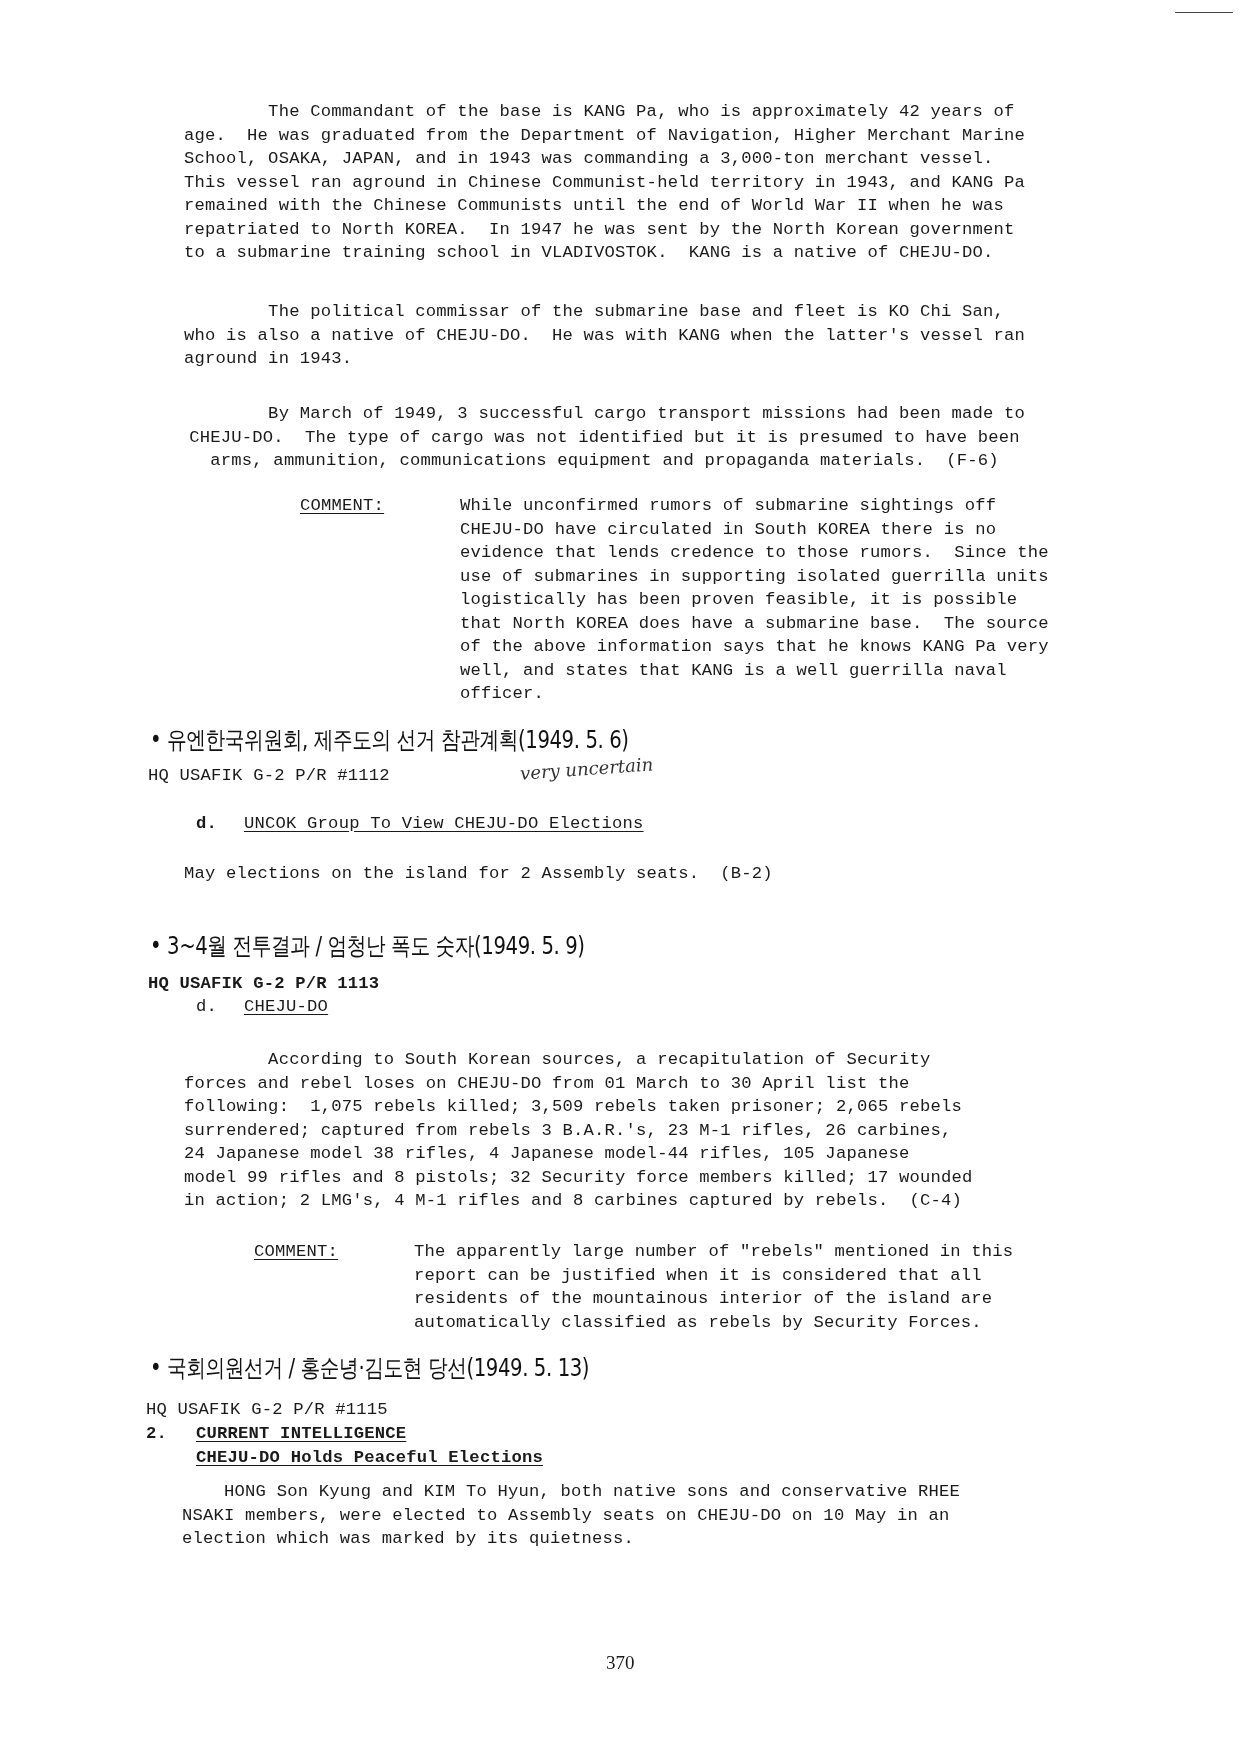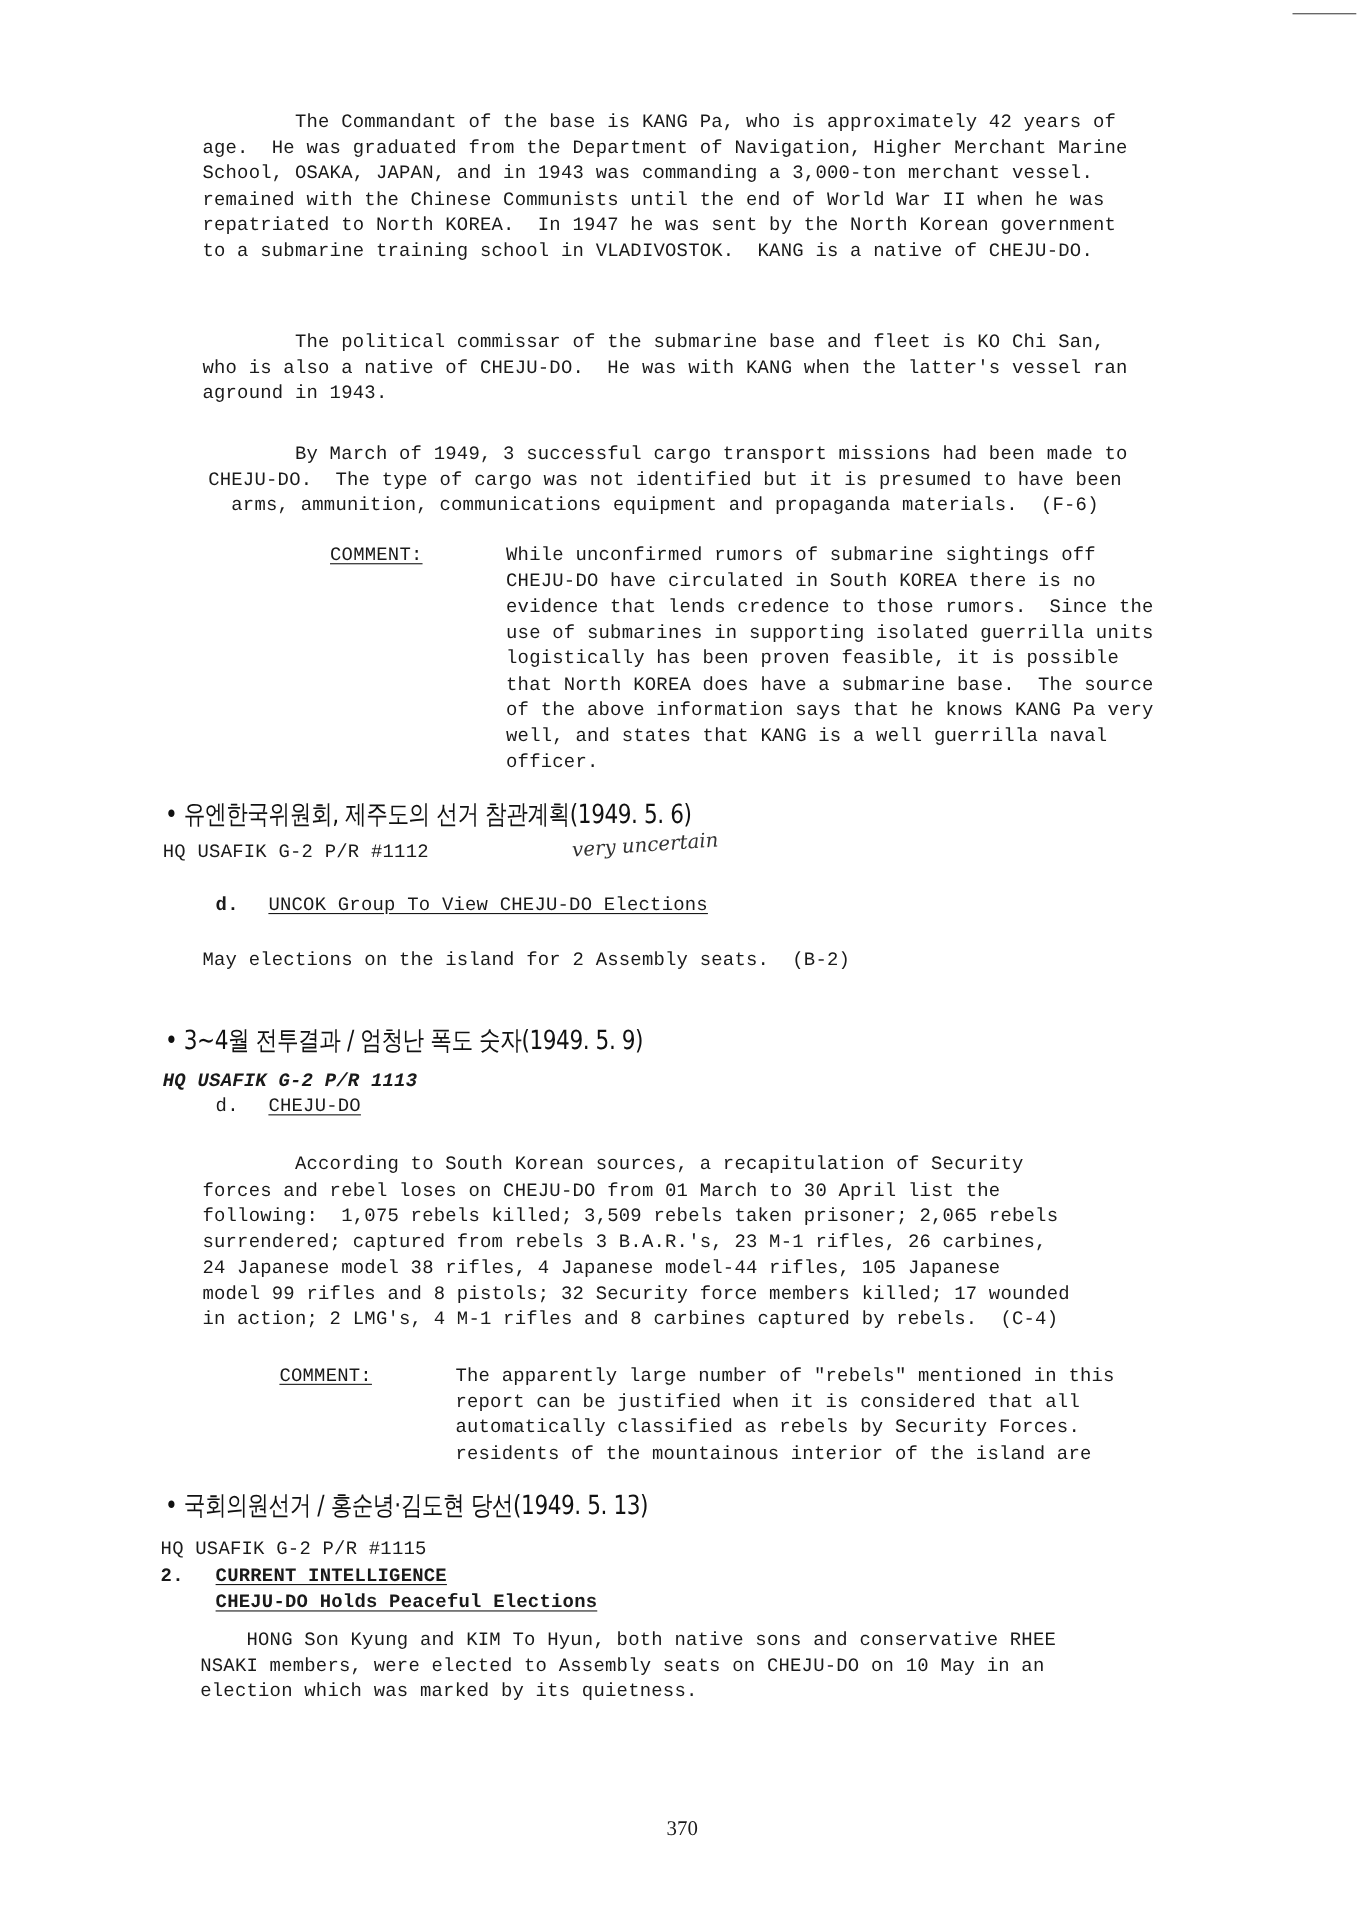--- a/index.html
+++ b/index.html
@@ -15,20 +15,21 @@
 </style>
 </head>
 <body>
 
 <div class="topline"></div>
 
 <div class="abs tw" style="left:148px; top:100px;">
   <span class="line">        The Commandant of the base is KANG Pa, who is approximately 42 years of</span>
   <span class="line">age.  He was graduated from the Department of Navigation, Higher Merchant Marine</span>
   <span class="line">School, OSAKA, JAPAN, and in 1943 was commanding a 3,000-ton merchant vessel.</span>
+  <span class="line">This vessel ran aground in Chinese Communist-held territory in 1943, and KANG Pa</span>
   <span class="line">remained with the Chinese Communists until the end of World War II when he was</span>
   <span class="line">repatriated to North KOREA.  In 1947 he was sent by the North Korean government</span>
   <span class="line">to a submarine training school in VLADIVOSTOK.  KANG is a native of CHEJU-DO.</span>
 </div>
 
 <div class="abs tw" style="left:148px; top:300px;">
   <span class="line">        The political commissar of the submarine base and fleet is KO Chi San,</span>
   <span class="line">who is also a native of CHEJU-DO.  He was with KANG when the latter's vessel ran</span>
   <span class="line">aground in 1943.</span>
 </div>
@@ -55,38 +56,38 @@
 <div class="abs kr" style="left:150px; top:724px;">• 유엔한국위원회, 제주도의 선거 참관계획(1949. 5. 6)</div>
 <div class="abs tw" style="left:148px; top:764px;">HQ USAFIK G-2 P/R #1112</div>
 <div class="abs scribble" style="left:520px; top:758px;">very uncertain</div>
 <div class="abs tw" style="left:196px; top:812px; font-weight:bold;">d.</div>
 <div class="abs tw u" style="left:244px; top:812px;">UNCOK Group To View CHEJU-DO Elections</div>
 <div class="abs tw" style="left:148px; top:862px;">
   <span class="line">May elections on the island for 2 Assembly seats.  (B-2)</span>
 </div>
 
 <div class="abs kr" style="left:150px; top:930px;">• 3~4월 전투결과 / 엄청난 폭도 숫자(1949. 5. 9)</div>
-<div class="abs tw" style="left:148px; top:972px; font-weight:bold;font-style:italic;">HQ USAFIK  G-2  P/R  1113</div>
+<div class="abs tw" style="left:148px; top:972px; font-weight:bold;">HQ USAFIK  G-2  P/R  1113</div>
 <div class="abs tw" style="left:196px; top:995px;">d.</div>
 <div class="abs tw u" style="left:244px; top:995px;">CHEJU-DO</div>
 <div class="abs tw" style="left:148px; top:1048px;">
   <span class="line">        According to South Korean sources, a recapitulation of Security</span>
   <span class="line">forces and rebel loses on CHEJU-DO from 01 March to 30 April list the</span>
   <span class="line">following:  1,075 rebels killed; 3,509 rebels taken prisoner; 2,065 rebels</span>
   <span class="line">surrendered; captured from rebels 3 B.A.R.'s, 23 M-1 rifles, 26 carbines,</span>
   <span class="line">24 Japanese model 38 rifles, 4 Japanese model-44 rifles, 105 Japanese</span>
   <span class="line">model 99 rifles and 8 pistols; 32 Security force members killed; 17 wounded</span>
   <span class="line">in action; 2 LMG's, 4 M-1 rifles and 8 carbines captured by rebels.  (C-4)</span>
 </div>
 <div class="abs tw u" style="left:254px; top:1240px;">COMMENT:</div>
 <div class="abs tw" style="left:378px; top:1240px;">
   <span class="line">The apparently large number of "rebels" mentioned in this</span>
   <span class="line">report can be justified when it is considered that all</span>
+  <span class="line">residents of the mountainous interior of the island are</span>
   <span class="line">automatically classified as rebels by Security Forces.</span>
-  <span class="line">residents of the mountainous interior of the island are</span>
 </div>
 
 <div class="abs kr" style="left:150px; top:1352px;">• 국회의원선거 / 홍순녕·김도현 당선(1949. 5. 13)</div>
 <div class="abs tw" style="left:146px; top:1398px;">HQ USAFIK G-2 P/R #1115</div>
 <div class="abs tw" style="left:146px; top:1422px; font-weight:bold;">2.</div>
 <div class="abs tw u" style="left:196px; top:1422px; font-weight:bold;">CURRENT INTELLIGENCE</div>
 <div class="abs tw u" style="left:196px; top:1446px; font-weight:bold;">CHEJU-DO Holds Peaceful Elections</div>
 <div class="abs tw" style="left:146px; top:1480px;">
   <span class="line">    HONG Son Kyung and KIM To Hyun, both native sons and conservative RHEE</span>
   <span class="line">NSAKI members, were elected to Assembly seats on CHEJU-DO on 10 May in an</span>

